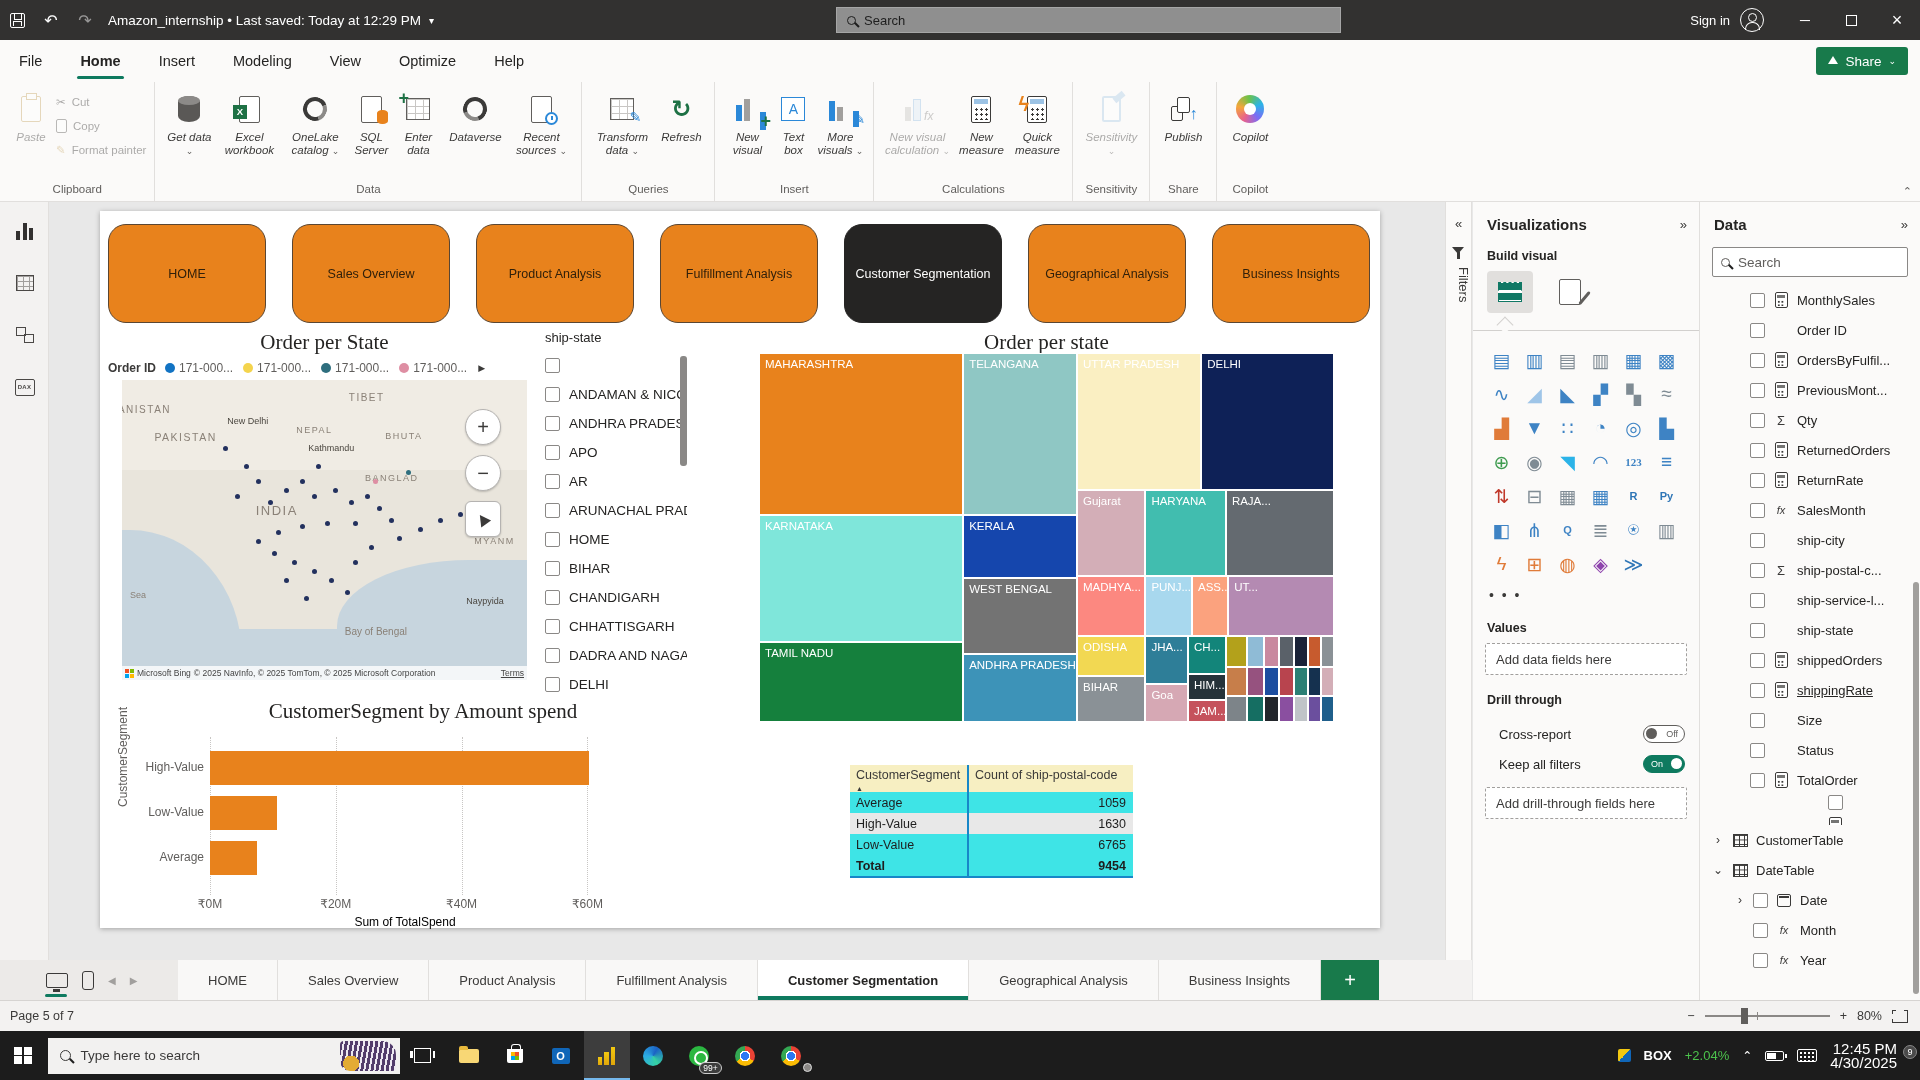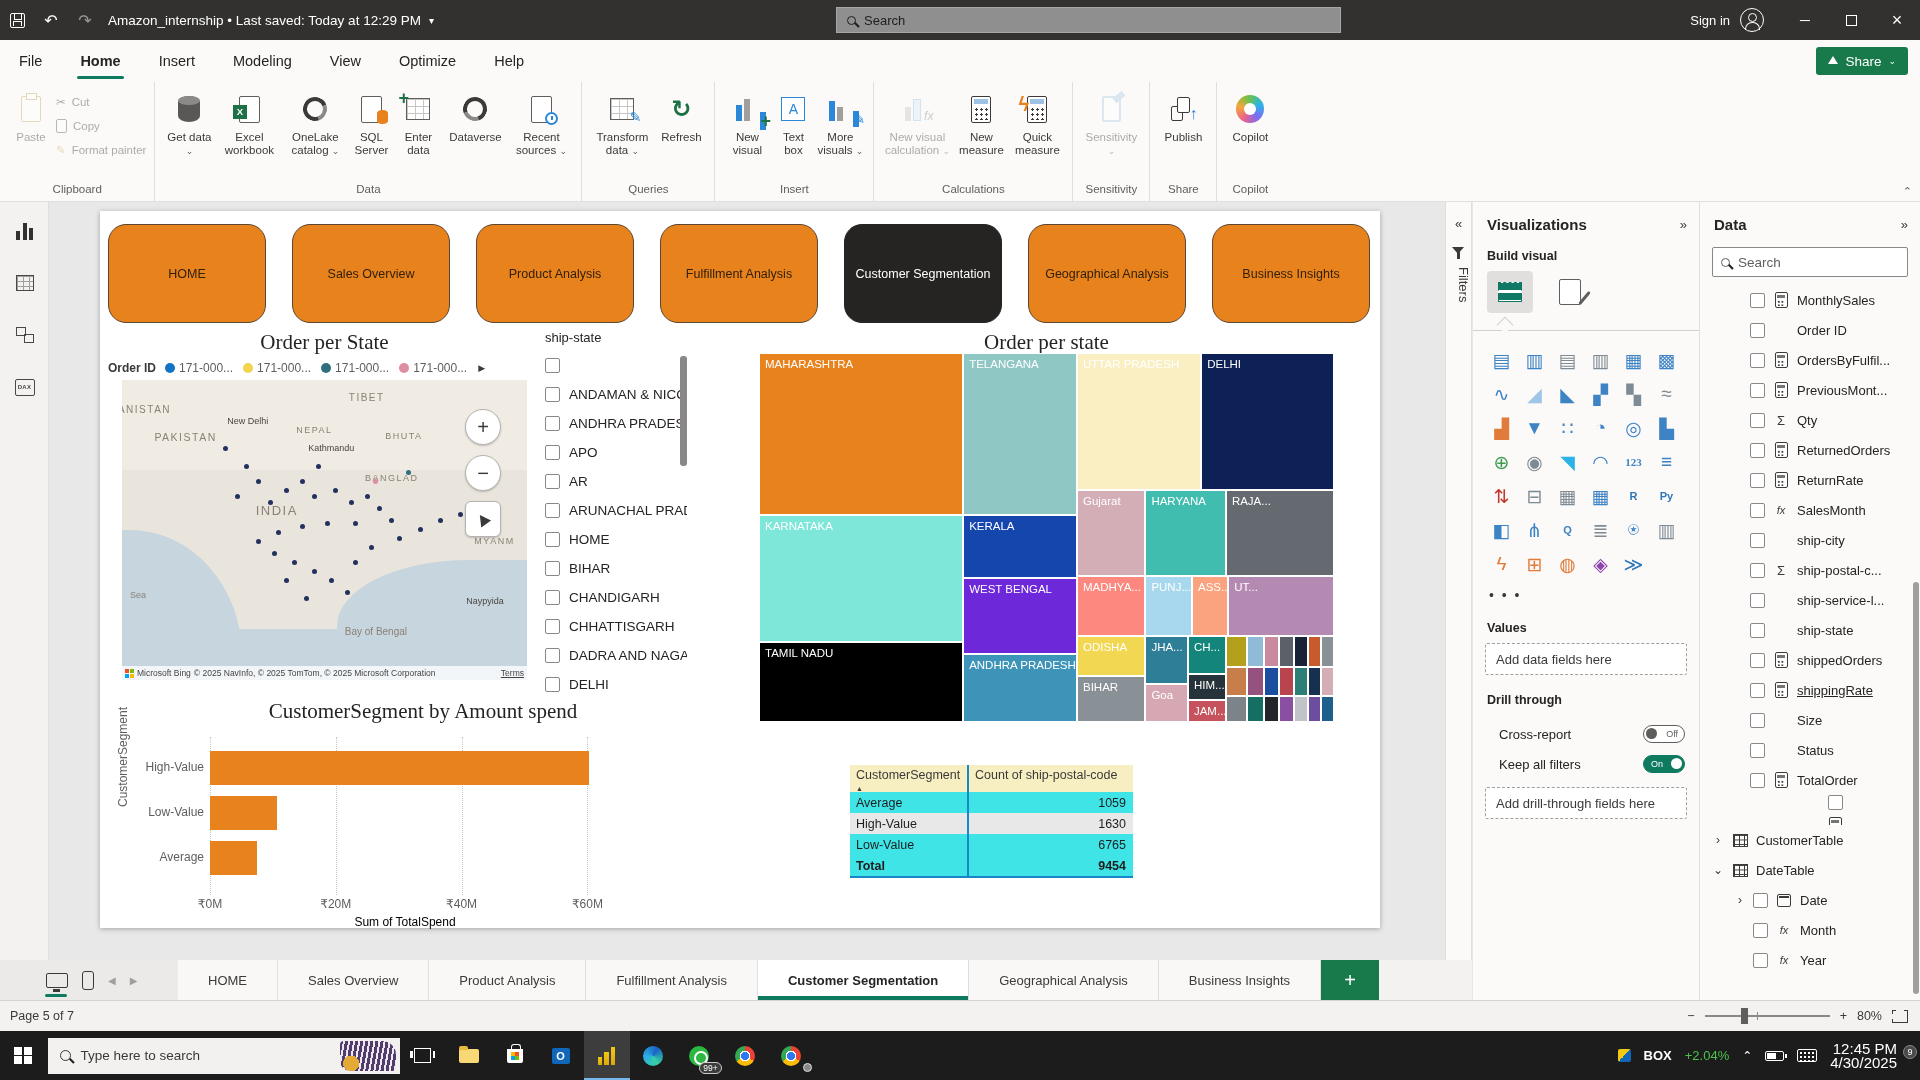--- a/index.html
+++ b/index.html
@@ -33,21 +33,21 @@
   .menu-item.active::after{content:"";position:absolute;left:16px;right:16px;bottom:3px;height:3px;background:#0E7A5F;border-radius:2px;}
   #share-btn{position:absolute;right:12px;top:7px;height:28px;background:#187A4B;color:#fff;border-radius:3px;display:flex;align-items:center;padding:0 12px;gap:7px;font-size:13.5px;}
   .share-arrow{width:0;height:0;border-left:5px solid transparent;border-right:5px solid transparent;border-bottom:8px solid #fff;position:relative;top:-1px;}
 
   
   #ribbon{position:absolute;left:0;top:82px;width:1920px;height:120px;background:#FBFAF9;border-bottom:1px solid #E1DFDD;display:flex;}
   .rgroup{display:flex;flex-direction:column;border-right:1px solid #E1DFDD;}
   .rg-buttons{flex:1;display:flex;align-items:flex-start;padding:6px 8px 0 8px;gap:2px;}
   .rg-label{height:22px;text-align:center;font-size:11.5px;color:#605E5C;line-height:20px;}
   .rbtn{display:flex;flex-direction:column;align-items:center;width:64px;padding-top:4px;gap:5px;}
-  .rbtn .rlabel{font-size:11.5px;color:#3B3A39;text-align:center;line-height:13px;}
+  .rbtn .rlabel{font-size:11.5px;color:#3B3A39;text-align:center;line-height:13px;font-style:italic;}
   .rbtn .ricbox{height:34px;display:flex;align-items:center;justify-content:center;}
   .rbtn-sm{display:flex;align-items:center;gap:6px;height:24px;font-size:11.5px;color:#3B3A39;}
   .disabled{opacity:.42;}
   .caret{font-size:9px;color:#605E5C;}
   .clip-col{display:flex;flex-direction:column;justify-content:flex-start;padding-top:2px;}
   
   .ic-clipboard{width:20px;height:26px;border:1.6px solid #C8A968;border-radius:2px;background:#fff;position:relative;}
   .ic-clipboard::before{content:"";position:absolute;left:4px;top:-4px;width:9px;height:5px;border:1.4px solid #C8A968;background:#fff;}
   .ic-cyl{width:22px;height:26px;background:#5A5856;border-radius:11px/6px;position:relative;}
   .ic-cyl::before{content:"";position:absolute;left:0;top:0;width:22px;height:9px;background:#8C8A88;border-radius:50%;}
@@ -701,24 +701,24 @@
             <span>DELHI</span>
           </div>
         </div>
       <div id="slicer-scroll"></div>
     </div>
 
     <div class="vis-title" style="left:659px;top:119px;width:575px;">Order per state</div>
     <div id="treemap">
         <div class="tm-tile" style="left: 0%; top: 0%; width: 35.5%; height: 44%; background: rgb(232, 130, 28);">MAHARASHTRA</div>
         <div class="tm-tile" style="left: 0%; top: 44%; width: 35.5%; height: 34.3%; background: rgb(127, 230, 218);">KARNATAKA</div>
-        <div class="tm-tile" style="left: 0%; top: 78.3%; width: 35.5%; height: 21.7%; background: #000000;">TAMIL NADU</div>
+        <div class="tm-tile" style="left: 0%; top: 78.3%; width: 35.5%; height: 21.7%; background: #15803d;">TAMIL NADU</div>
         <div class="tm-tile" style="left: 35.5%; top: 0%; width: 19.8%; height: 44%; background: rgb(143, 199, 196);">TELANGANA</div>
         <div class="tm-tile" style="left: 35.5%; top: 44%; width: 19.8%; height: 16.9%; background: rgb(21, 70, 173);">KERALA</div>
-        <div class="tm-tile" style="left: 35.5%; top: 60.9%; width: 19.8%; height: 20.6%; background: #6d28d9;">WEST BENGAL</div>
+        <div class="tm-tile" style="left: 35.5%; top: 60.9%; width: 19.8%; height: 20.6%; background: #737373;">WEST BENGAL</div>
         <div class="tm-tile" style="left: 35.5%; top: 81.5%; width: 19.8%; height: 18.5%; background: rgb(61, 147, 184);">ANDHRA PRADESH</div>
         <div class="tm-tile" style="left: 55.3%; top: 0%; width: 21.6%; height: 37.2%; background: rgb(250, 239, 194);">UTTAR PRADESH</div>
         <div class="tm-tile" style="left: 76.9%; top: 0%; width: 23.1%; height: 37.2%; background: rgb(14, 33, 87);">DELHI</div>
         <div class="tm-tile" style="left: 55.3%; top: 37.2%; width: 11.9%; height: 23.1%; background: rgb(211, 174, 183);">Gujarat</div>
         <div class="tm-tile" style="left: 67.2%; top: 37.2%; width: 14%; height: 23.1%; background: rgb(65, 189, 175);">HARYANA</div>
         <div class="tm-tile" style="left: 81.2%; top: 37.2%; width: 18.8%; height: 23.1%; background: rgb(100, 106, 112);">RAJA...</div>
         <div class="tm-tile" style="left: 55.3%; top: 60.3%; width: 11.9%; height: 16.3%; background: rgb(252, 136, 128);">MADHYA...</div>
         <div class="tm-tile" style="left: 55.3%; top: 76.6%; width: 11.9%; height: 10.9%; background: rgb(242, 216, 82);">ODISHA</div>
         <div class="tm-tile" style="left: 55.3%; top: 87.5%; width: 11.9%; height: 12.5%; background: rgb(138, 145, 150);">BIHAR</div>
         <div class="tm-tile" style="left: 67.2%; top: 60.3%; width: 8.1%; height: 16.3%; background: rgb(168, 216, 238);">PUNJ...</div>

